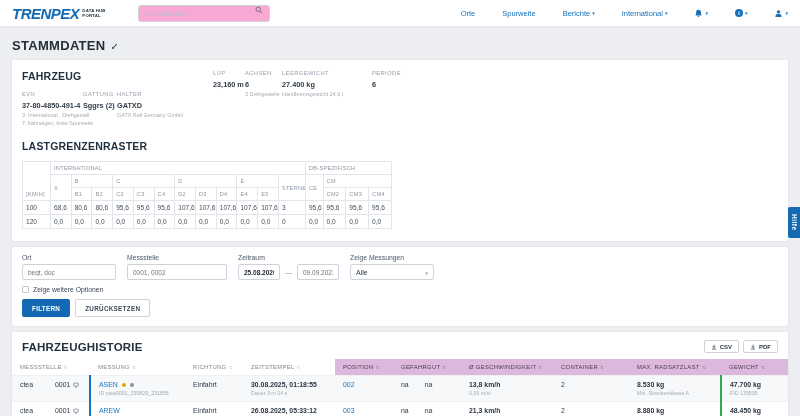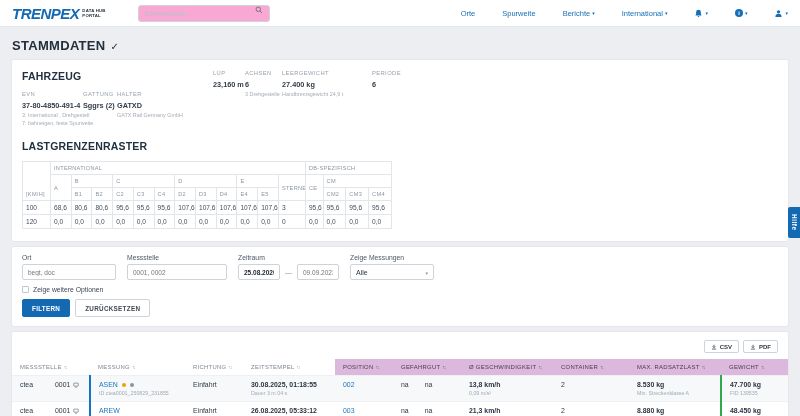--- a/index.html
+++ b/index.html
@@ -344,20 +344,21 @@
       <span class="chk-label">Zeige weitere Optionen</span>
     </div>
     <div class="btn-row">
       <button class="btn btn-primary">FILTERN</button>
       <button class="btn btn-secondary">ZURÜCKSETZEN</button>
     </div>
   </div>
 
   <div class="card hist-card">
     <div class="hist-head">
+      <span class="hist-title">FAHRZEUGHISTORIE</span>
       <span class="export">
         <button class="exp-btn">
           <span>
             <svg width="6" height="6" viewBox="0 0 16 16" fill="none" stroke="#2e3946" stroke-width="2">
                 <path d="M8 2v7"></path>
                 <path d="M4.5 6.5 8 10l3.5-3.5"></path>
                 <path d="M2.5 13.5h11"></path>
               </svg>
           </span>
           <span>CSV</span>

